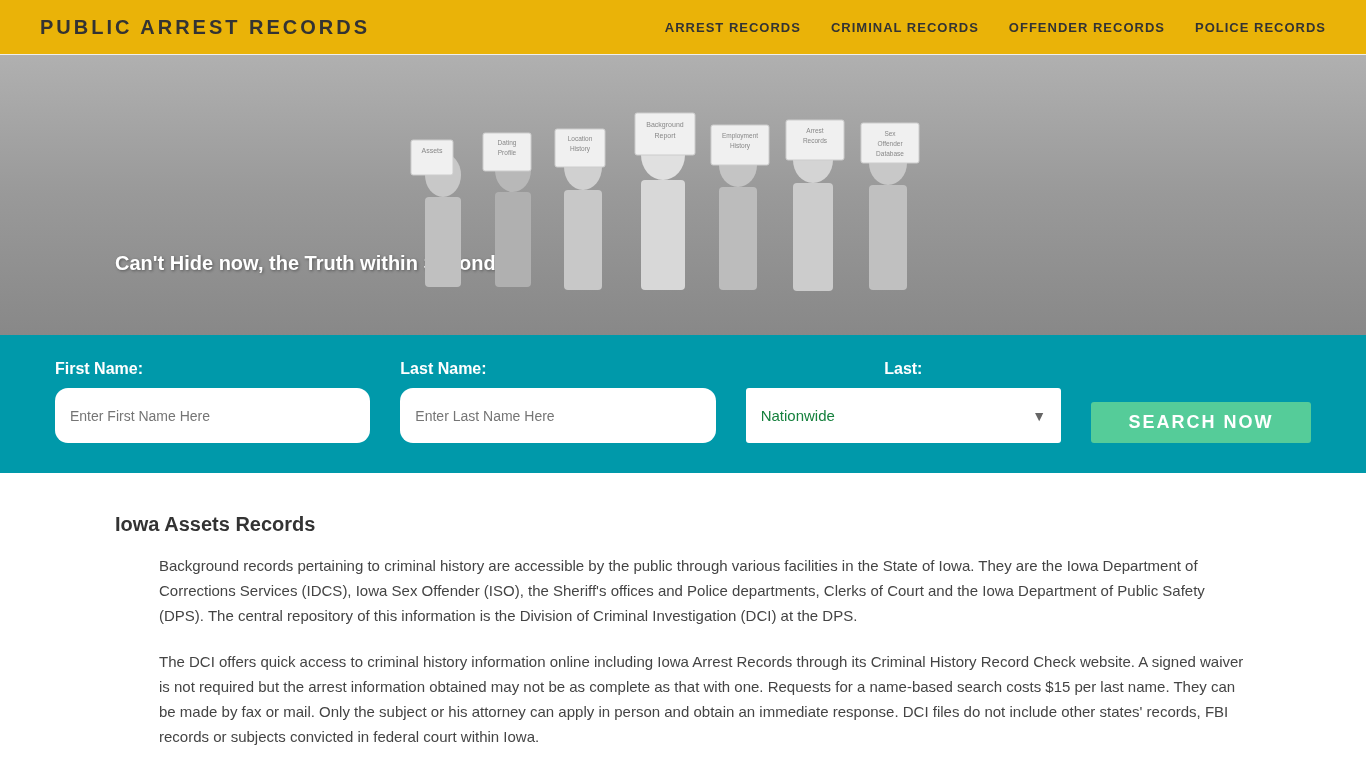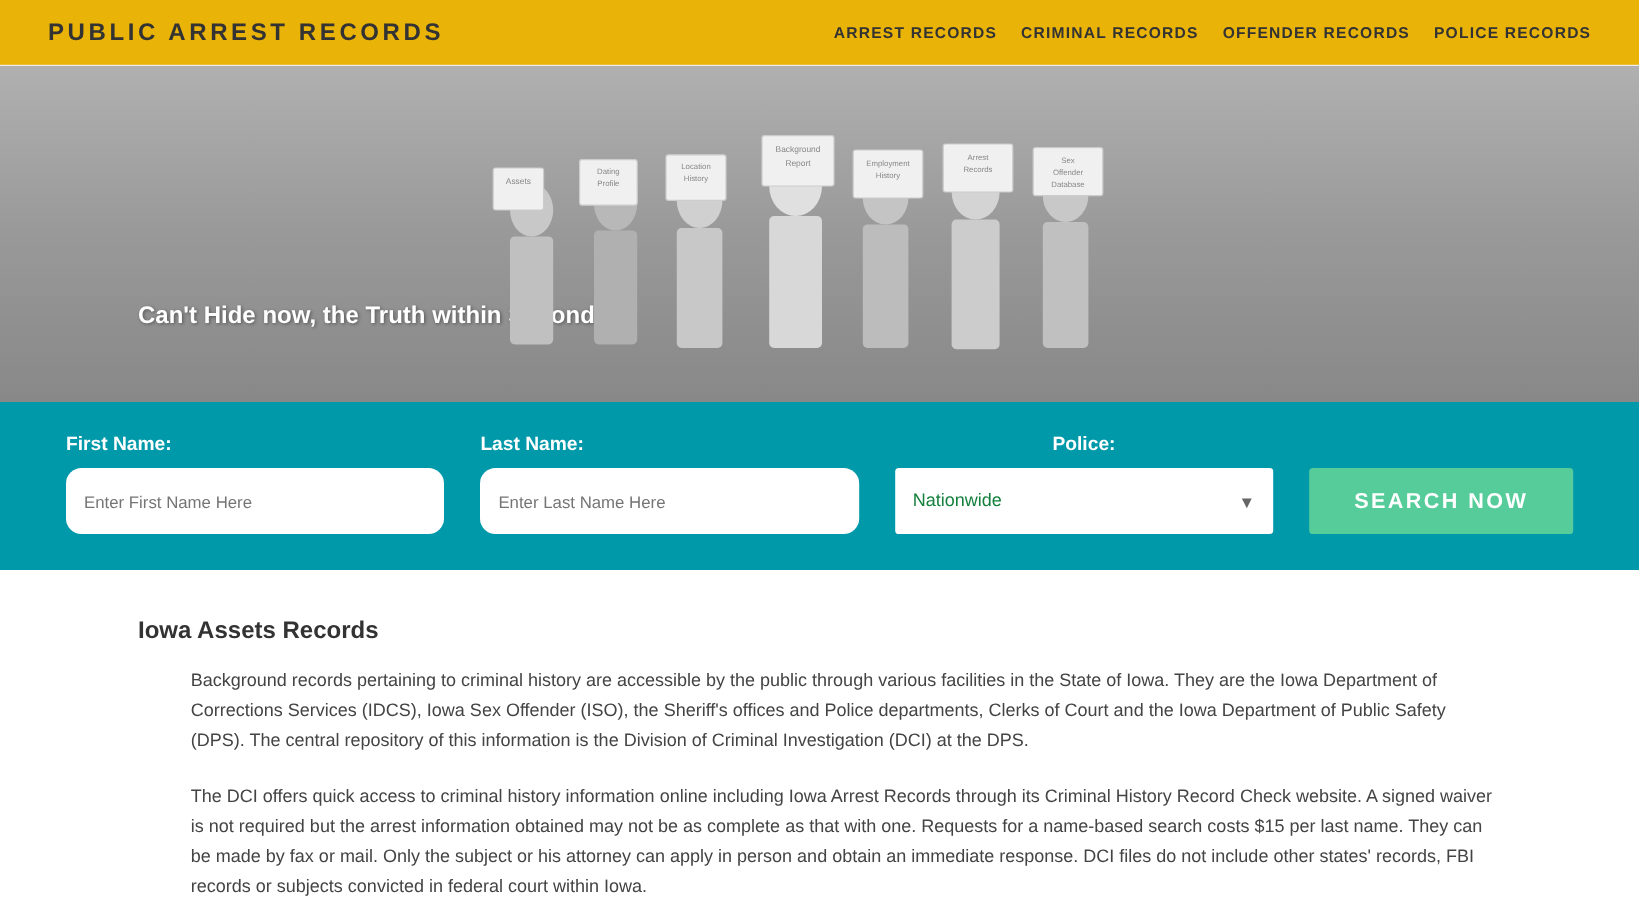--- a/index.html
+++ b/index.html
@@ -19,21 +19,21 @@
     }
     .site-title {
       font-size: 20px;
       font-weight: bold;
       letter-spacing: 3px;
       color: #333;
       text-transform: uppercase;
     }
     nav {
       display: flex;
-      gap: 20px;
+      gap: 30px;
     }
     nav a {
       font-size: 13px;
       font-weight: bold;
       letter-spacing: 1px;
       color: #333;
       text-decoration: none;
       text-transform: uppercase;
     }
 
@@ -142,21 +142,21 @@
       transform: translateY(-50%);
       color: #666;
       font-size: 14px;
       pointer-events: none;
     }
     .search-btn-wrapper {
       padding: 0 15px;
       padding-top: 30px;
     }
     .search-btn {
-      height: 55px;
+      height: 41px;
       width: 220px;
       background: #55cc99;
       color: #fff;
       border: none;
       border-radius: 3px;
       font-size: 18px;
       font-weight: bold;
       letter-spacing: 2px;
       cursor: pointer;
       text-transform: uppercase;
@@ -248,21 +248,21 @@
 <div class="search-bar">
   <div class="search-field">
     <label>First Name:</label>
     <input type="text" placeholder="Enter First Name Here" style="">
   </div>
   <div class="search-field">
     <label>Last Name:</label>
     <input type="text" placeholder="Enter Last Name Here" style="">
   </div>
   <div class="search-field-state">
-    <label>Police:</label>
+    <label>Last:</label>
     <div class="state-select-wrapper">
       <select>
         <option>Nationwide</option>
         <option>Alabama</option><option>Alaska</option><option>Arizona</option>
         <option>Arkansas</option><option>California</option><option>Colorado</option>
         <option>Connecticut</option><option>Delaware</option><option>Florida</option>
         <option>Georgia</option><option>Hawaii</option><option>Idaho</option>
         <option>Illinois</option><option>Indiana</option><option>Iowa</option>
         <option>Kansas</option><option>Kentucky</option><option>Louisiana</option>
         <option>Maine</option><option>Maryland</option><option>Massachusetts</option>

